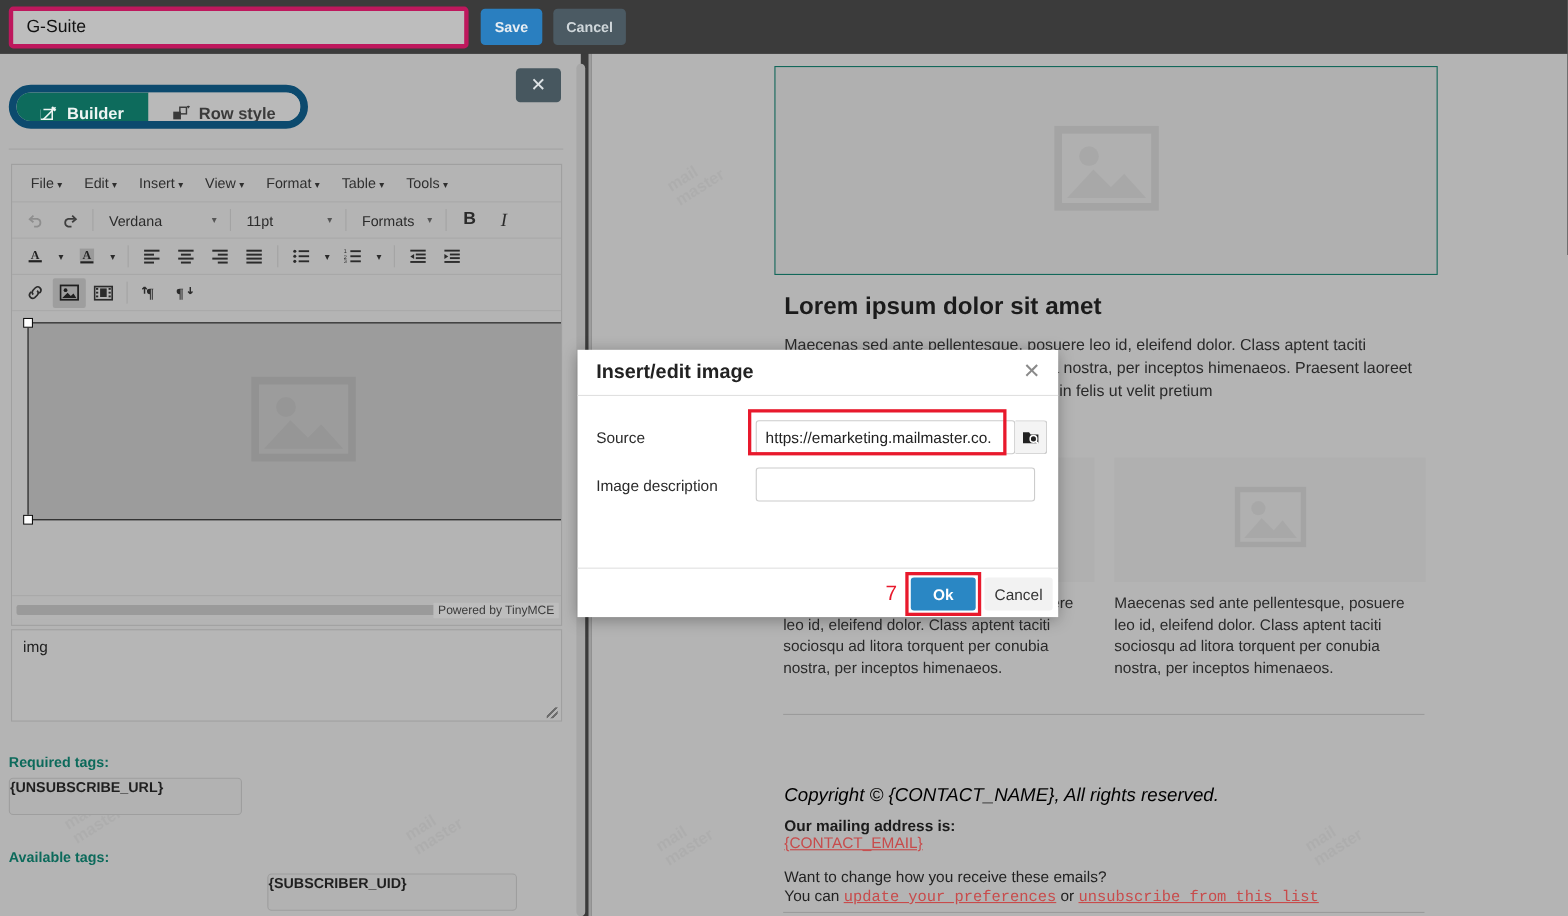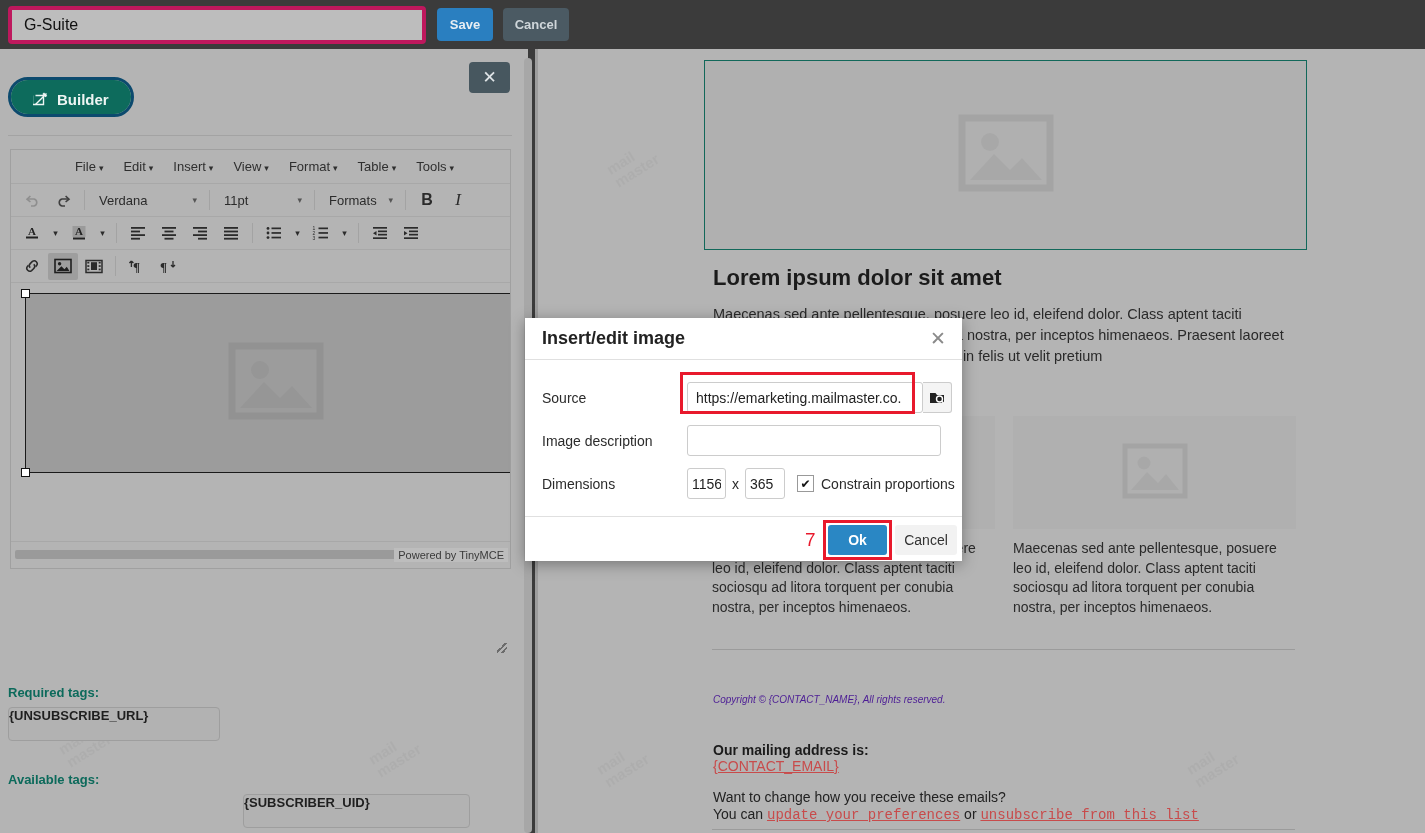--- a/index.html
+++ b/index.html
@@ -43,21 +43,21 @@
     overflow: hidden;
   }
   .close-x {
     position: absolute; left: 469px; top: 13px; width: 41px; height: 31px;
     background: #47575f; border: none; border-radius: 4px;
     color: #dfe4e7; font-size: 17px; cursor: pointer; line-height: 31px;
     text-align: center;
   }
   .tabs {
     position: absolute; left: 8px; top: 28px; height: 40px;
-    display: flex; border: 3px solid #0c4a6e; border-radius: 20px;
+    display: flex; border: 7px solid #0c4a6e; border-radius: 20px;
     overflow: hidden; background: #b9b9b9;
   }
   .tab {
     display: flex; align-items: center; gap: 8px;
     padding: 0 22px; height: 38px; font-size: 15px; font-weight: bold;
     color: #3a3a3a; cursor: pointer; background: #b9b9b9;
   }
   .tab.active { background: #0d6b5c; color: #eef5f3; }
   .tab svg { display:block; }
 
@@ -68,21 +68,20 @@
 
   
   .mce {
     position: absolute; left: 10px; top: 100px; width: 501px; height: 420px;
     border: 1px solid #a0a0a0; background: #b4b4b4;
   }
   .mce-menubar {
     display: flex; align-items: center; height: 34px;
     padding-left: 8px; gap: 2px;
     border-bottom: 1px solid #a8a8a8;
-    justify-content: center;
   }
   .mce-menu-item {
     font-size: 13px; color: #2f2f2f; padding: 4px 9px; cursor: pointer;
     white-space: nowrap;
   }
   .mce-menu-item .caret { font-size: 9px; margin-left: 3px; }
   .mce-toolbar {
     display: flex; align-items: center; height: 33px;
     padding-left: 6px; gap: 1px;
     border-bottom: 1px solid #a8a8a8;
@@ -193,22 +192,22 @@
   .col-p {
     position: absolute; top: 490px; width: 283px;
     font-size: 14px; line-height: 19.5px; color: #2a2a2a;
   }
   .col-p.left  { left: 174px; }
   .col-p.right { left: 475px; }
   .hr-line {
     position: absolute; left: 174px; width: 583px; height: 1px; background: #9b9b9b;
   }
   .copyright {
-    position: absolute; left: 175px; top: 645px; font-size: 10px;
-    font-style: italic; color: #4c1d95;
+    position: absolute; left: 175px; top: 664px; font-size: 17px;
+    font-style: italic; color: #000000;
   }
   .mail-head {
     position: absolute; left: 175px; top: 693px; font-size: 14px;
     font-weight: bold; color: #1b1b1b;
   }
   .mail-link {
     position: absolute; left: 175px; top: 709px; font-size: 14px;
     color: #c84b4b; text-decoration: underline;
   }
   .change-q {
@@ -315,20 +314,30 @@
       <div class="tab active">
         <span>
           <svg width="16" height="16" viewBox="0 0 16 16">
             <path d="M1.5 4.5h8v9h-11v-9" fill="none" stroke="#eef5f3" stroke-width="1.4" transform="translate(1,0)"></path>
             <path d="M2.5 13.5 L13.5 2.5" stroke="#eef5f3" stroke-width="1.4" fill="none"></path>
             <path d="M11 1.5 l3.2 3.2 -1.6 1.6 -3.2 -3.2 z" fill="#eef5f3"></path>
           </svg>
         </span>
         <span>Builder</span>
       </div>
+      <div class="tab">
+        <span>
+          <svg width="16" height="15" viewBox="0 0 16 15">
+            <rect x="0.5" y="5.5" width="7" height="7" fill="#3a3a3a"></rect>
+            <rect x="6.5" y="1.5" width="6" height="6" fill="none" stroke="#3a3a3a" stroke-width="1.3"></rect>
+            <path d="M13 1 h2.5 M14.2 0 v2.5" stroke="#3a3a3a" stroke-width="1.1"></path>
+          </svg>
+        </span>
+        <span>Row style</span>
+      </div>
     </div>
 
     <div class="panel-sep"></div>
 
     <div class="mce">
 
       <div class="mce-menubar">
         <div class="mce-menu-item"><span>File</span><span class="caret">▾</span></div>
         <div class="mce-menu-item"><span>Edit</span><span class="caret">▾</span></div>
         <div class="mce-menu-item"><span>Insert</span><span class="caret">▾</span></div>
@@ -537,20 +546,21 @@
           <div class="handle" style="left:-5px; top:-5px;"></div>
           <div class="handle" style="left:-5px; bottom:-5px;"></div>
         </div>
         <div class="mce-statusbar">
           <div class="hscroll"></div>
           <div class="tiny-credit">Powered by TinyMCE</div>
         </div>
       </div>
     </div>
 
+    <textarea class="code-area" style="">img</textarea>
     <div class="resize-grip"></div>
 
     <div class="tags-head" style="left:8px; top:636px;">Required tags:</div>
     <div class="tag-btn" style="left:8px; top:658px; width:212px;">{UNSUBSCRIBE_URL}</div>
 
     <div class="tags-head" style="left:8px; top:723px;">Available tags:</div>
     <div class="tag-btn" style="left:8px; top:761px; width:227px;margin-top:40px;">{SUBSCRIBER_EMAIL}</div>
     <div class="tag-btn" style="left:243px; top:745px; width:227px;">{SUBSCRIBER_UID}</div>
 
   </div>
@@ -635,30 +645,20 @@
           <div class="browse-btn">
             <svg width="17" height="15" viewBox="0 0 17 15">
               <path d="M1 3 v10 h14 V5 H8 L6.5 3 z" fill="#222"></path>
               <circle cx="10.5" cy="9" r="3" fill="none" stroke="#fff" stroke-width="1.4"></circle>
               <path d="M12.7 11.2 L14.8 13.3" stroke="#fff" stroke-width="1.6"></path>
             </svg>
           </div>
         </div>
       </div>
 
-      <div class="frow" style="top:108px;">
-        <div class="flabel">Dimensions</div>
-        <input class="ftext" style="width: 39px; text-align: left; padding: 0px 4px;" value="1156">
-        <span class="dim-x">x</span>
-        <input class="ftext" style="width: 40px; text-align: left; padding: 0px 4px;" value="365">
-        <span style="display:flex;align-items:center;margin-left:12px;">
-          <span class="cbox">✔</span>
-          <span class="cb-label">Constrain proportions</span>
-        </span>
-      </div>
 
       <div class="red-box" style="left:155px; top:12px; width:235px; height:42px;"></div>
     </div>
 
     <div class="modal-foot">
       <div class="step-num">7</div>
       <button class="btn-ok">Ok</button>
       <button class="btn-dlg-cancel">Cancel</button>
       <div class="red-box" style="left:298px; top:3px; width:69px; height:40px;"></div>
     </div>

